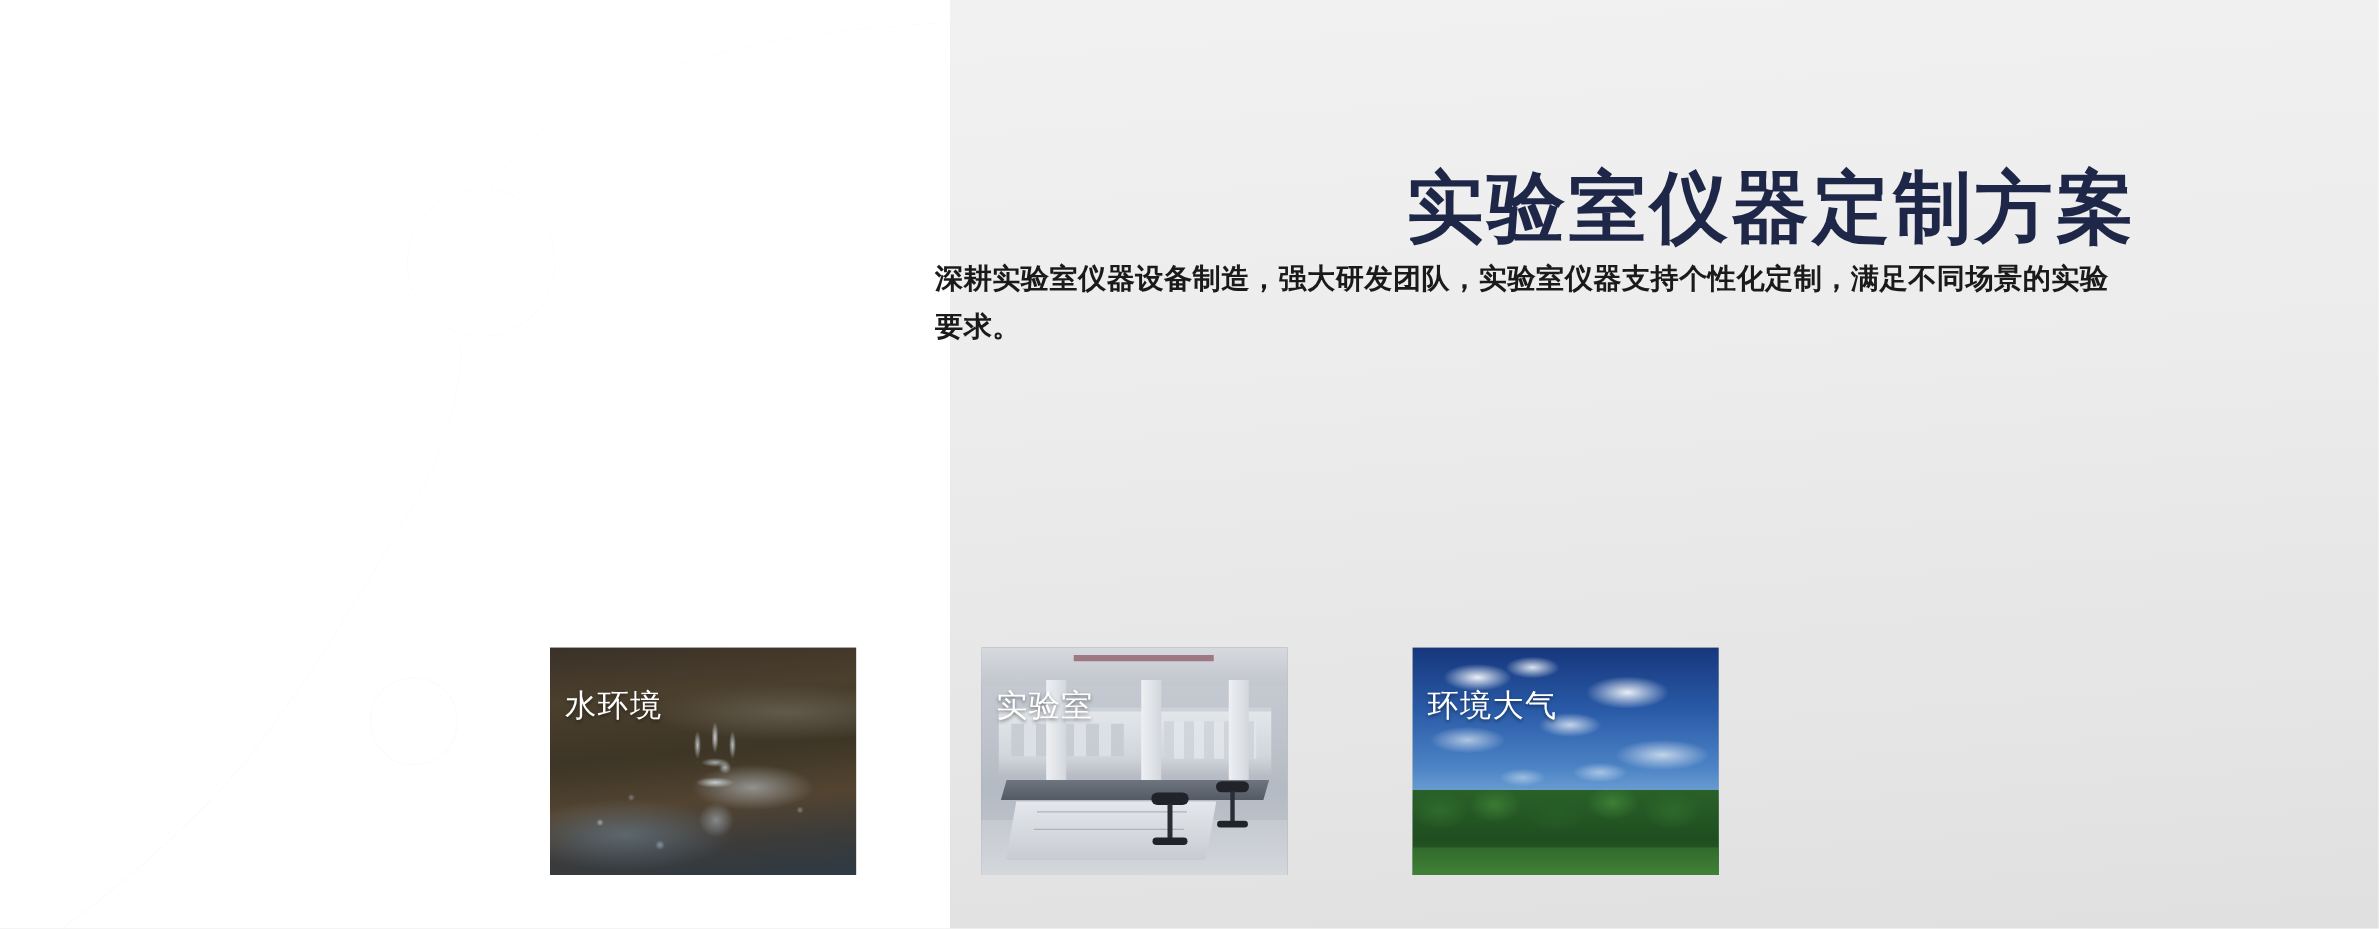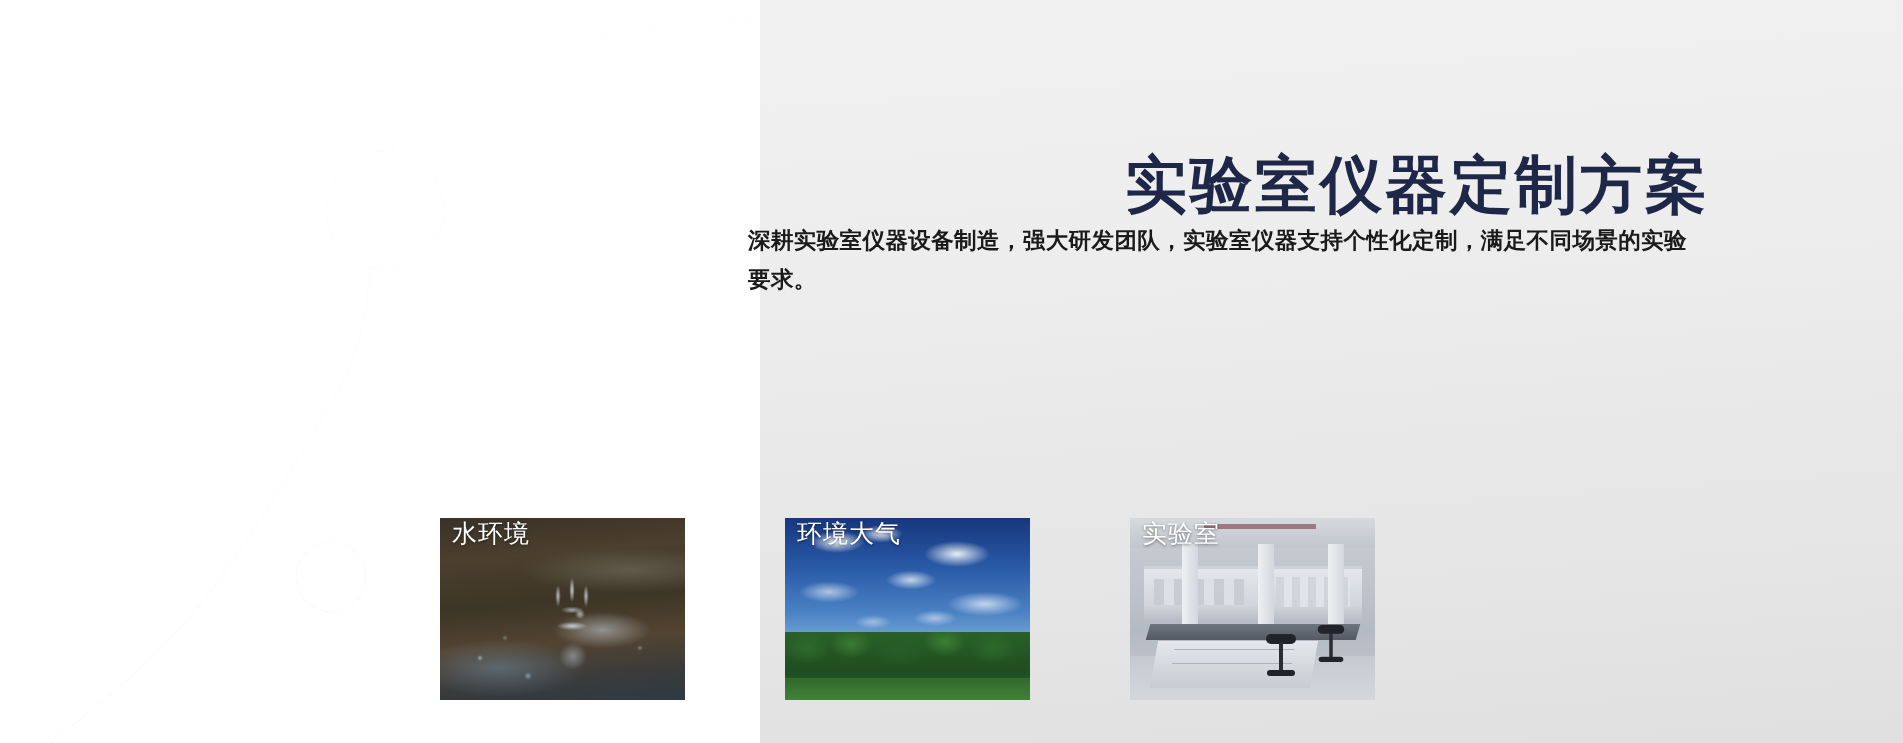--- a/index.html
+++ b/index.html
@@ -21,21 +21,21 @@
   
   #decor-swirl {
     position:absolute; left:0; top:0;
     width:760px; height:743px;
     pointer-events:none;
   }
 
   
   #headline-block {
     position:absolute;
-    left:748px; top:148px;
+    left:748px; top:130px;
     width:1010px;
   }
   #page-title {
     font-size:62px;
     font-weight:bold;
     letter-spacing:3px;
     color:#1e2747;
     line-height:1.18;
     text-align:right;
     white-space:nowrap;
@@ -61,21 +61,21 @@
     position:relative;
     width:245px; height:182px;
     overflow:hidden;
     background:#9a9a9a;
     cursor:pointer;
     flex:0 0 auto;
   }
   .cat-card .art { position:absolute; inset:0; }
   .cat-label {
     position:absolute;
-    left:12px; top:0;
+    left:12px; top:32px;
     color:#ffffff;
     font-size:25px;
     line-height:1.2;
     letter-spacing:1px;
     text-shadow:0 1px 3px rgba(0,0,0,.45);
     z-index:5;
     white-space:nowrap;
   }
 
   
@@ -301,28 +301,20 @@
     <div class="cat-card">
       <div class="art art-water">
         <div class="splash"></div>
         <div class="splash-reflect"></div>
       </div>
       <div class="cat-label">水环境</div>
     </div>
 
 
     <div class="cat-card">
-      <div class="art art-sky">
-        <div class="clouds"></div>
-        <div class="treeline"></div>
-      </div>
-      <div class="cat-label">环境大气</div>
-    </div>
-
-    <div class="cat-card">
       <div class="art art-lab">
         <div class="lab-ceiling"></div>
         <div class="lab-shelf"></div>
         <div class="lab-col c1"></div>
         <div class="lab-col c2"></div>
         <div class="lab-col c3"></div>
         <div class="lab-floor"></div>
         <div class="lab-base"></div>
         <div class="lab-bench"></div>
         <div class="stool s1">
@@ -332,14 +324,22 @@
         </div>
         <div class="stool s2">
           <span class="seat"></span>
             <span class="post"></span>
             <span class="foot"></span>
         </div>
       </div>
       <div class="cat-label">实验室</div>
     </div>
 
+    <div class="cat-card">
+      <div class="art art-sky">
+        <div class="clouds"></div>
+        <div class="treeline"></div>
+      </div>
+      <div class="cat-label">环境大气</div>
+    </div>
+
   </div>
 </div>
 
 </body></html>

